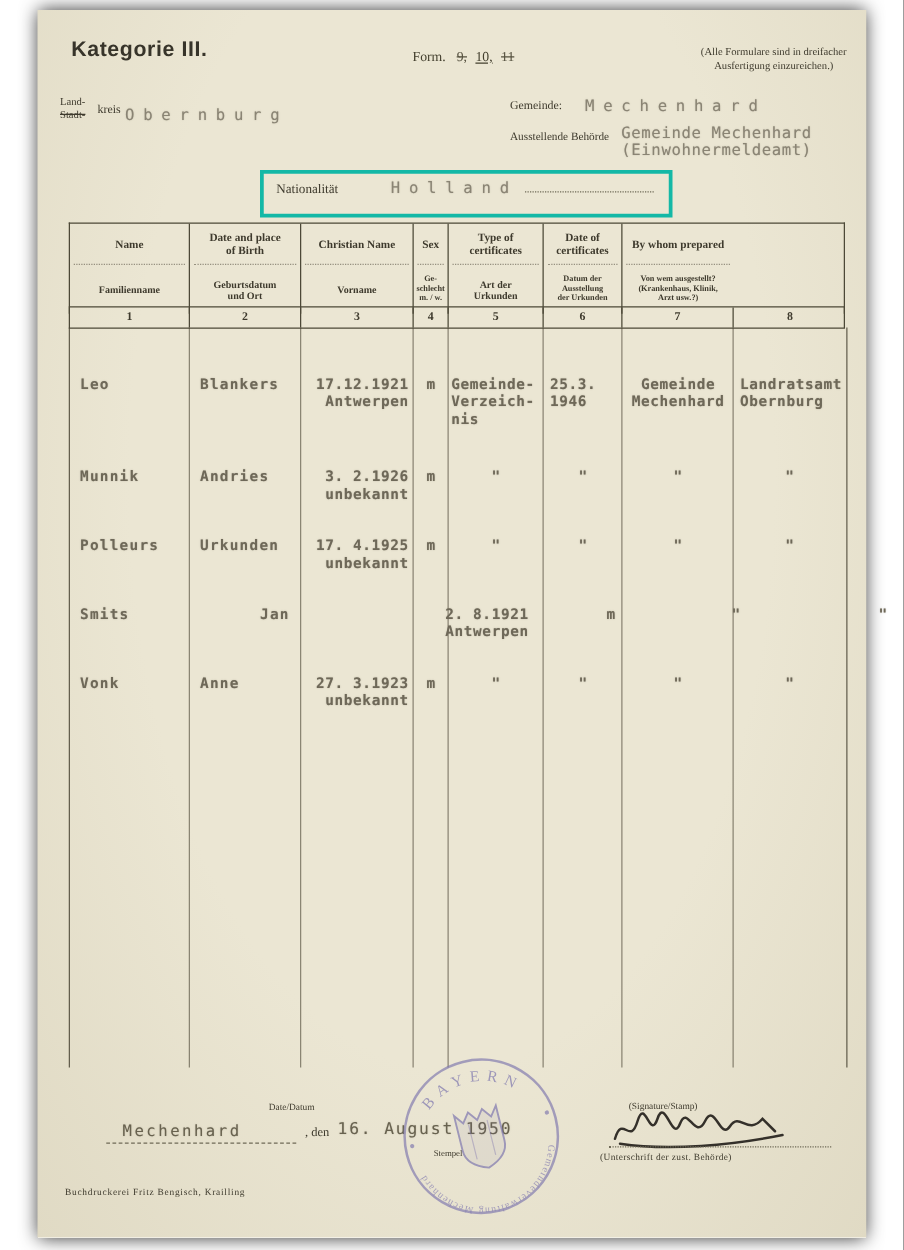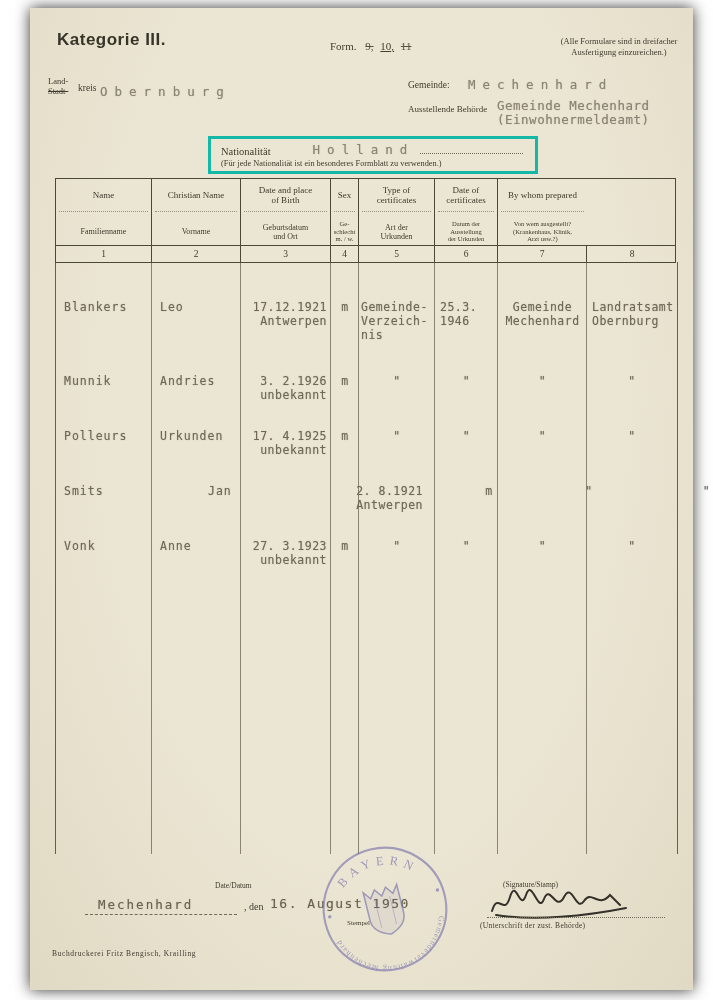--- a/index.html
+++ b/index.html
@@ -19,21 +19,21 @@
   
   .typed{font-family:"DejaVu Sans Mono","Liberation Mono",monospace;color:#8a8474;
          text-shadow:0 0 1px rgba(130,124,108,.55);}
   .typed.dk{color:#68624f;}
   .sperr{letter-spacing:7px;}
   .ml{white-space:pre-line;}
   
   .natbox{border:3px solid #14b8a6;}
   .dotfill{flex:1;border-bottom:1px dotted #6f6a57;margin:0 6px 3px 6px;height:12px;}
   
-  .grid8{display:grid;grid-template-columns:96px 89px 90px 28px 76px 63px 89px 90px;box-sizing:border-box;}
+  .grid8{display:grid;grid-template-columns:96px 89px 90px 28px 76px 63px 89px 90px;box-sizing:border-box;font-weight:bold;}
   .thead{border:1.5px solid #4c4837;border-bottom:none;}
   .hc{border-right:1px solid #4c4837;box-sizing:border-box;display:flex;flex-direction:column;}
   .hc:last-child,.nc:last-child,.td:last-child{border-right:none;}
   .hc .en{height:30px;display:flex;align-items:center;justify-content:center;text-align:center;
           font-size:9px;line-height:10px;padding:1px 2px;border-bottom:1px dotted rgba(80,75,60,.55);margin:0 3px;}
   .hc .de{height:37px;display:flex;align-items:center;justify-content:center;text-align:center;
           font-size:8px;line-height:9px;padding:1px 2px;}
   .hc .de.xs{font-size:6.6px;line-height:7.5px;}
   .tnums{border-left:1.5px solid #4c4837;border-right:1.5px solid #4c4837;
          border-top:1px solid #4c4837;border-bottom:1px solid #4c4837;}
@@ -93,37 +93,36 @@
   <div class="abs" style="left:408px;top:104px;font-size:9px;">Ausstellende Behörde</div>
   <div class="abs typed ml" style="left:497px;top:99px;font-size:12.5px;line-height:14px;letter-spacing:.5px;">Gemeinde Mechenhard
 (Einwohnermeldeamt)</div>
 
   <div class="abs natbox" style="left:208px;top:136px;width:324px;height:32px;">
     <div style="display:flex;align-items:flex-end;height:16px;padding:2px 6px 0 10px;">
       <span style="font-size:10.5px;">Nationalität</span>
       <span class="typed sperr" style="font-size:12.5px;margin-left:42px;">Holland</span>
       <span class="dotfill"></span>
     </div>
-    <div style="font-size:8.3px;padding:2px 0 0 10px;">(Für jede Nationalität ist ein besonderes Formblatt zu verwenden.)</div>
   </div>
 
   <div class="abs grid8 thead" style="left:55px;top:178px;width:621px;">
     <div class="hc">
       <div class="en ml">Name</div>
       <div class="de ml">Familienname</div>
-    </div>
-    <div class="hc">
-      <div class="en ml">Christian Name</div>
-      <div class="de ml">Vorname</div>
     </div>
     <div class="hc">
       <div class="en ml">Date and place
 of Birth</div>
       <div class="de ml">Geburtsdatum
 und Ort</div>
+    </div>
+    <div class="hc">
+      <div class="en ml">Christian Name</div>
+      <div class="de ml">Vorname</div>
     </div>
     <div class="hc">
       <div class="en ml">Sex</div>
       <div class="de xs ml">Ge-
 schlecht
 m. / w.</div>
     </div>
     <div class="hc">
       <div class="en ml">Type of
 certificates</div>
@@ -162,22 +161,22 @@
         <div></div>
         <div></div>
         <div></div>
         <div></div>
         <div></div>
         <div></div>
         <div></div>
     </div>
 
     <div class="trow grid8" style="top:38px;">
+      <div class="td c-given ml">Leo</div>
       <div class="td c-name ml">Blankers</div>
-      <div class="td c-given ml">Leo</div>
       <div class="td c-birth ml">17.12.1921
 Antwerpen</div>
       <div class="td c-sex ml">m</div>
       <div class="td c-type ml">Gemeinde-
 Verzeich-
   nis</div>
       <div class="td c-date ml">25.3.
 1946</div>
       <div class="td c-by ml">Gemeinde
 Mechenhard</div>

